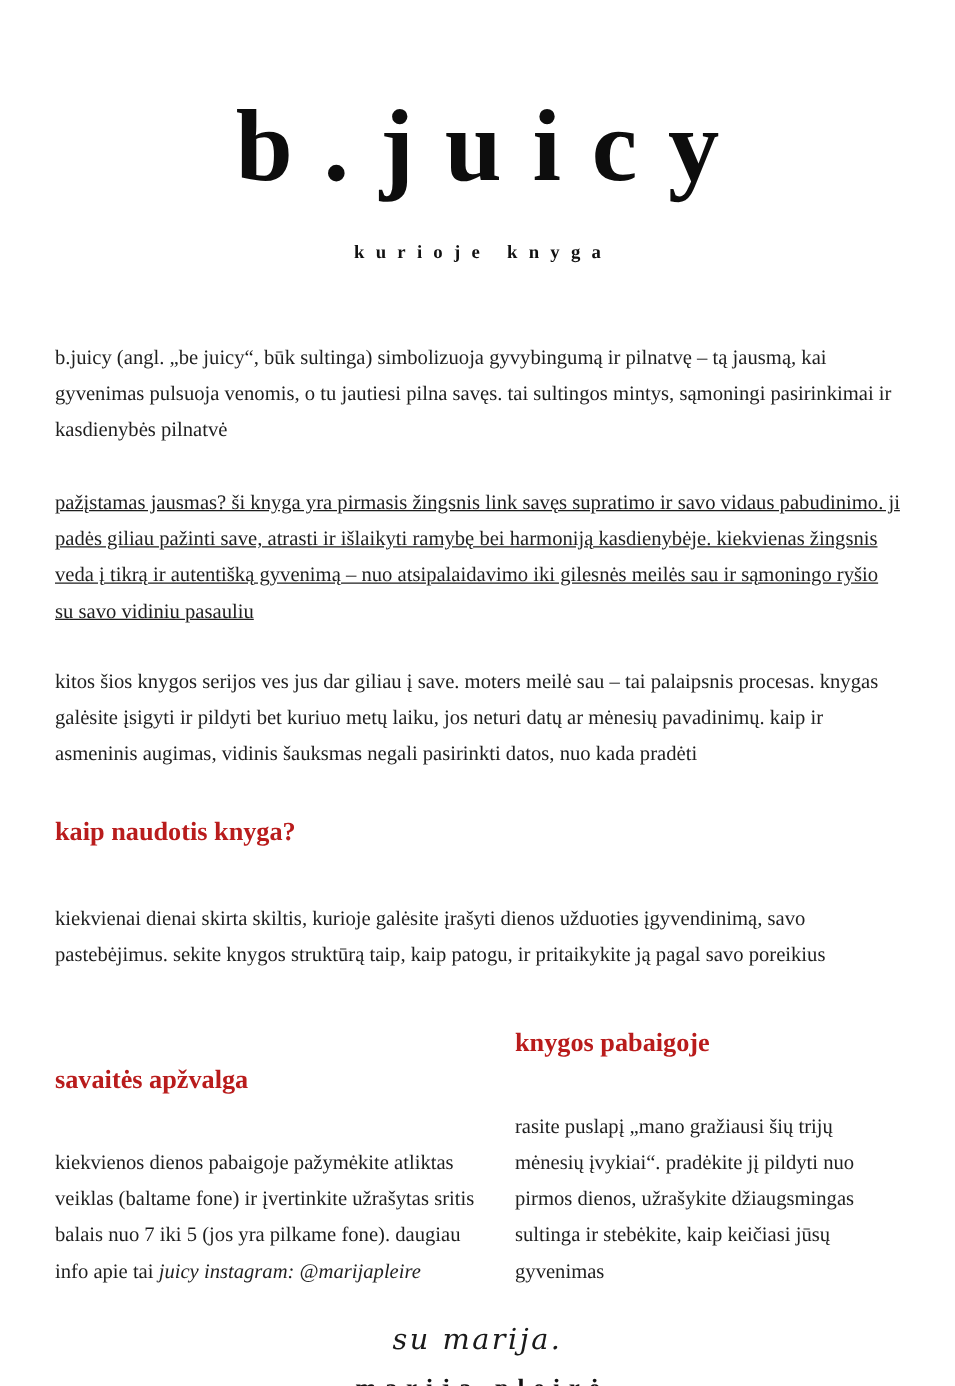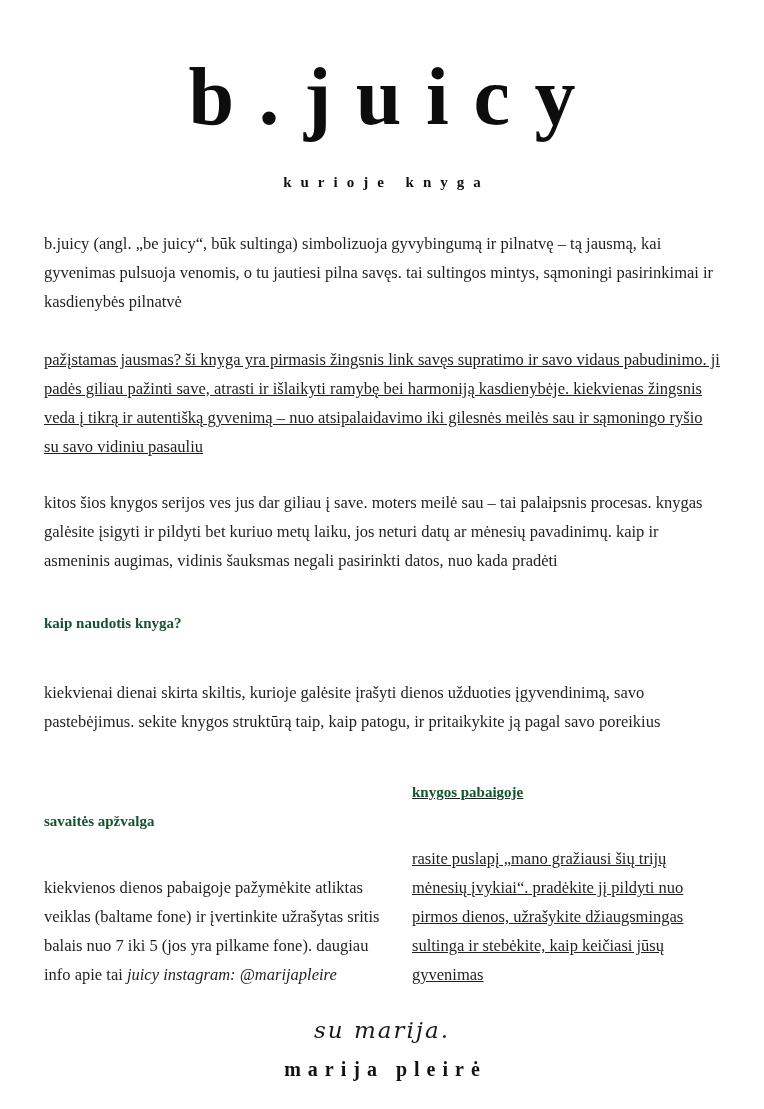--- a/index.html
+++ b/index.html
@@ -9,21 +9,21 @@
     margin: 0 auto;
     background: #ffffff;
     box-sizing: border-box;
     padding: 0 44px;
     font-family: "Liberation Serif", "DejaVu Serif", serif;
     color: #1f1f1f;
     overflow: hidden;
   }
   .title {
     margin: 0;
-    padding-top: 50px;
+    padding-top: 70px;
     font-size: 82px;
     line-height: 94px;
     font-weight: 700;
     letter-spacing: 0.30em;
     text-indent: 0.30em; 
     text-align: center;
     color: #0d0d0d;
   }
   .subtitle {
     margin-top: 30px;
@@ -33,39 +33,39 @@
     letter-spacing: 9px;
     text-indent: 9px;
     color: #111111;
   }
   .body {
     margin: 0;
     font-size: 16.5px;
     line-height: 29px;
     text-align: left;
   }
-  .p1 { margin-top: 38px; }
+  .p1 { margin-top: 60px; }
   .p2 { margin-top: 29px; text-decoration: underline; }
   .p3 { margin-top: 27px; }
   .h2 {
     margin: 0;
-    font-size: 15px;
+    font-size: 21px;
     line-height: 29px;
     font-weight: 700;
-    color: #14532d;
+    color: #b91c1c;
   }
   .usage-heading { margin-top: 34px; }
   .usage-body { margin-top: 40px; }
   .columns {
     display: flex;
     margin-top: 42px;
     align-items: flex-end;
   }
   .col-left { width: 338px; flex: none; margin-right: 30px; }
-  .col-right { flex: 1; text-decoration: underline; }
+  .col-right { flex: 1; }
   .colbody { margin-top: 37px; }
   .italic { font-style: italic; }
   .signature { margin-top: 26px; text-align: center; }
   .signature-script {
     font-family: "DejaVu Serif", cursive;
     font-style: italic;
     font-size: 23px;
     line-height: 30px;
     letter-spacing: 2px;
     color: #1a1a1a;

